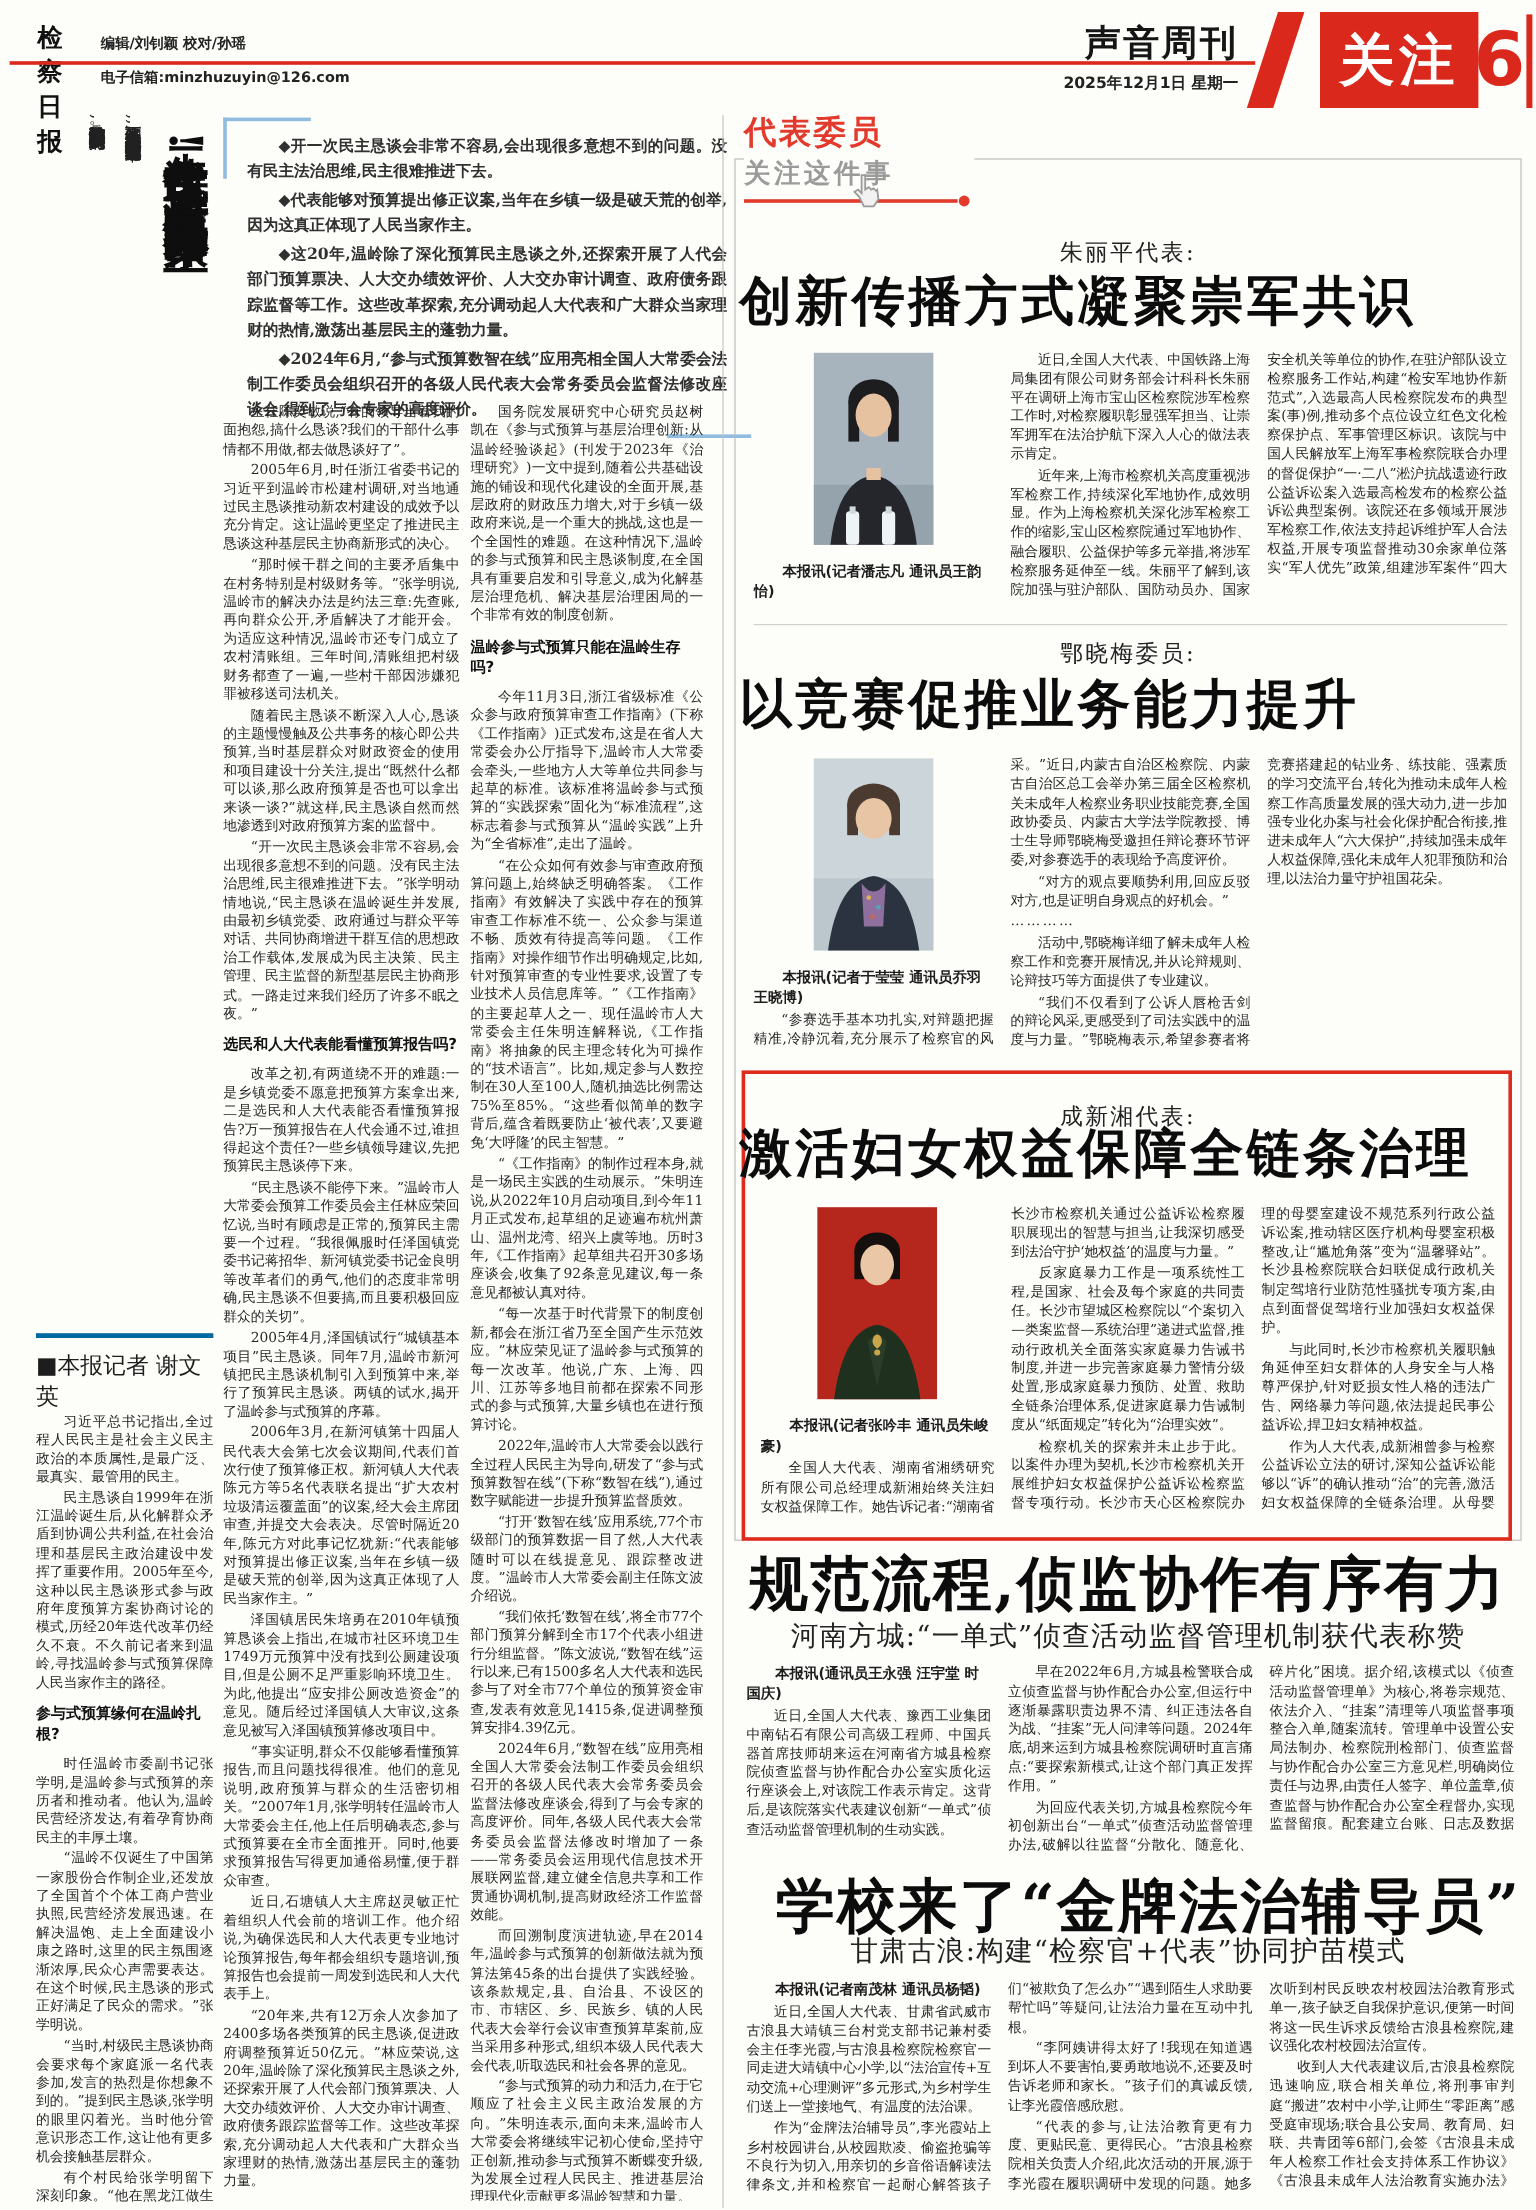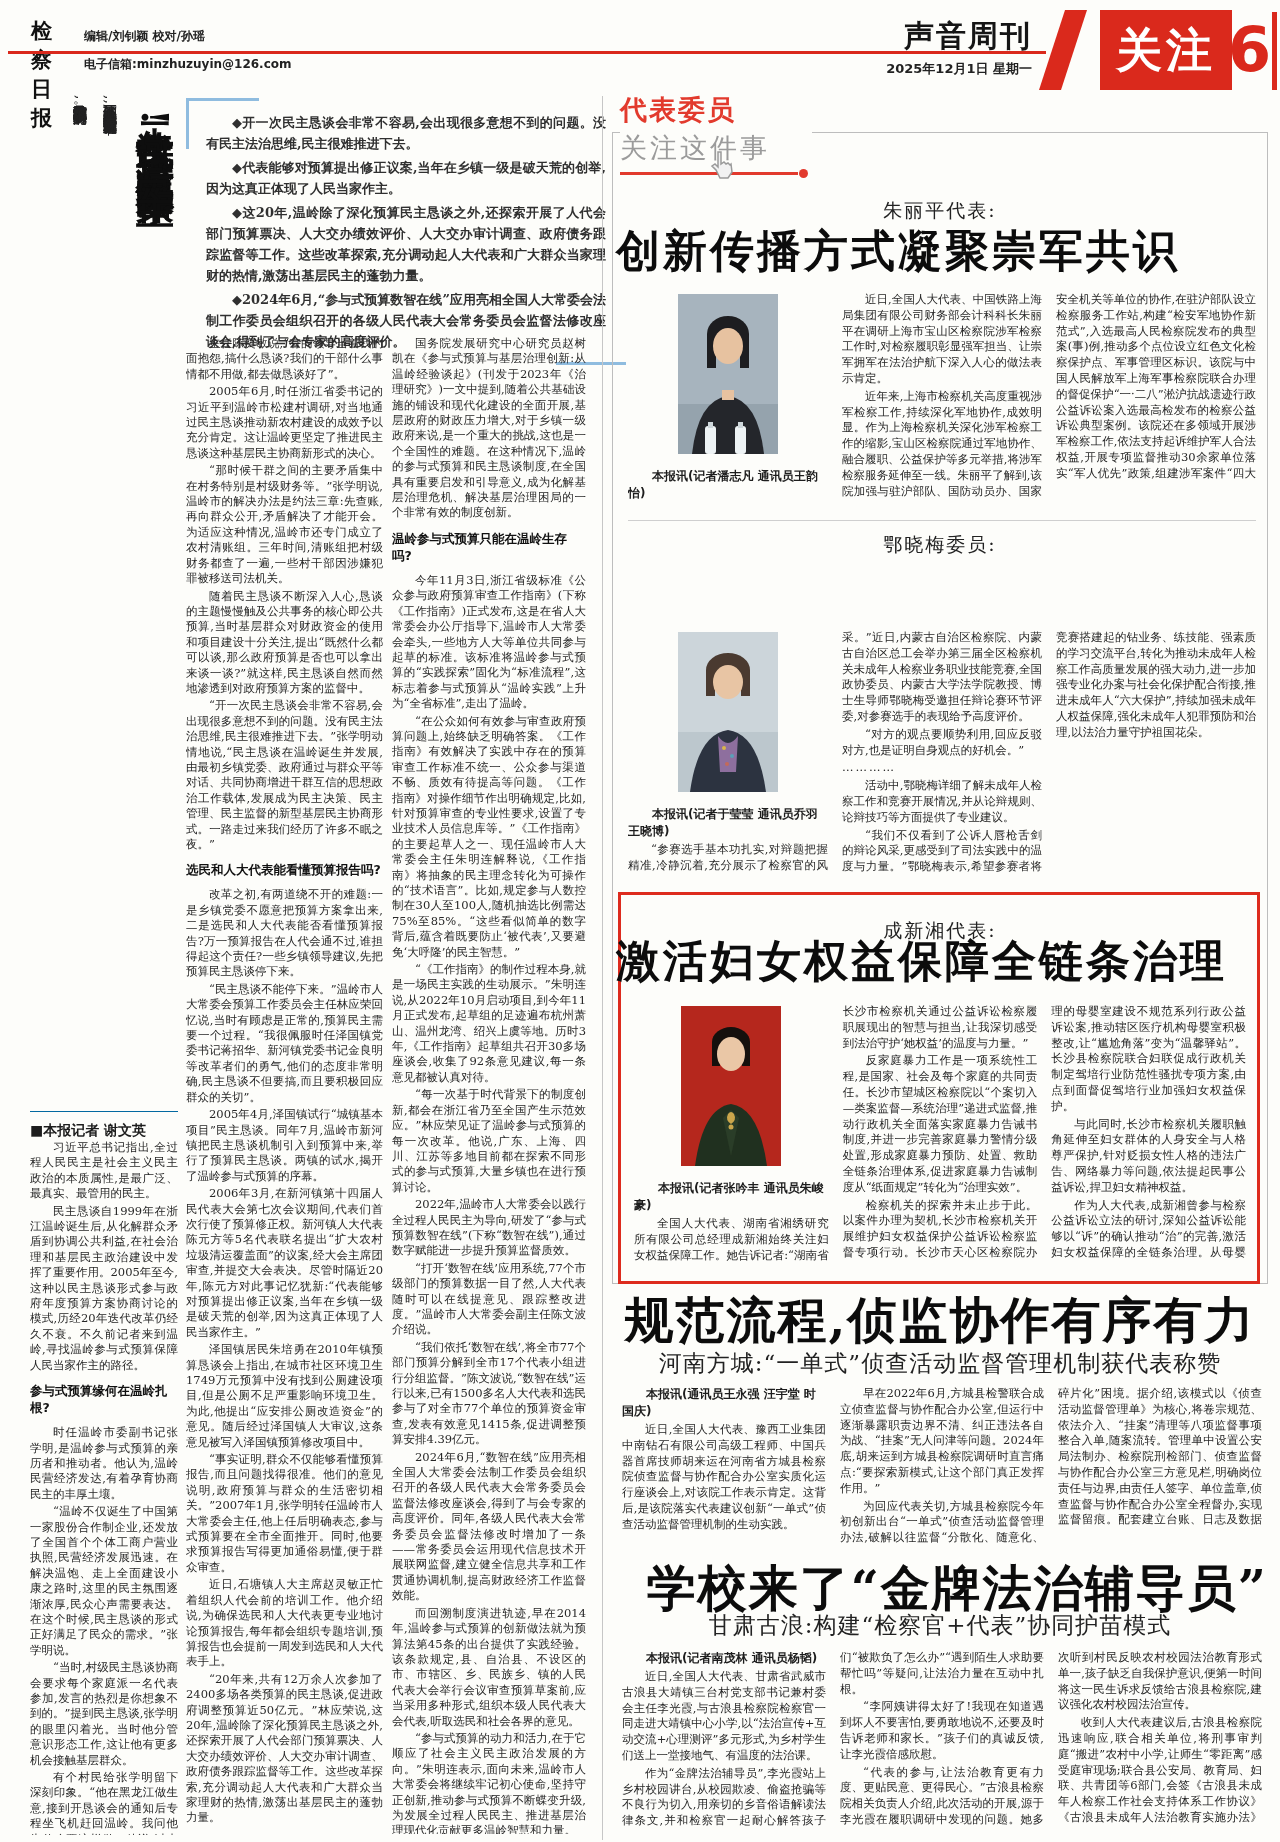--- a/index.html
+++ b/index.html
@@ -18,36 +18,36 @@
   .slash{position:absolute;left:1052px;top:10px;width:22px;height:80px;background:#da291c;transform:skewX(-18deg);}
   .sec-box{position:absolute;left:1100px;top:10px;width:132px;height:80px;background:#da291c;color:#fff;
            font-family:"DejaVu Sans",sans-serif;font-weight:800;font-size:46px;text-align:center;line-height:80px;letter-spacing:4px;}
   .pageno{position:absolute;left:1228px;top:8px;font-family:"DejaVu Sans",sans-serif;font-size:62px;font-weight:800;color:#da291c;line-height:84px;}
   .edge-bar{position:absolute;left:1272px;top:12px;width:5px;height:78px;background:#da291c;}
   
   .lead-left{position:absolute;left:30px;top:95px;width:148px;height:1740px;overflow:hidden;}
   .vhead{writing-mode:vertical-rl;height:1000px;width:148px;}
   .vtitle{font-size:38px;font-weight:800;line-height:1.2;letter-spacing:2px;color:#0e0e0e;margin-block-end:10px;}
   .vdeck{font-size:14px;line-height:1.85;font-weight:500;color:#222;margin-block-end:4px;}
-  .reporter{margin-top:16px;border-top:1px solid #0369a1;padding-top:10px;font-size:14px;font-weight:700;
+  .reporter{margin-top:16px;border-top:4px solid #0369a1;padding-top:10px;font-size:19px;font-weight:400;
             font-family:"DejaVu Sans",sans-serif;}
   .bodytext p, .bodytext .para{font-size:11.5px;line-height:15.4px;text-align:justify;text-indent:2em;margin:0 0 2px;color:#262626;}
   .colsub{font-family:"DejaVu Sans",sans-serif;font-weight:700;font-size:12.5px;margin:10px 0 8px;color:#111;}
   .lead-col{position:absolute;overflow:hidden;}
   
   .hl{position:absolute;left:186px;top:98px;width:400px;padding:14px 14px 6px 20px;}
   .hl:before{content:"";position:absolute;left:0;top:0;width:70px;height:48px;border-left:3px solid #8fbcdf;border-top:3px solid #8fbcdf;}
   .hl:after{content:"";position:absolute;right:-6px;bottom:-4px;width:70px;height:10px;border-bottom:3px solid #8fbcdf;}
   .hl .para{font-size:13px;font-weight:600;line-height:21px;text-align:justify;text-indent:2em;margin:0 0 3px;color:#303030;}
   .divider-v{position:absolute;left:602px;top:96px;width:1px;height:1744px;background:#c6c6c6;}
   
   .frame{position:absolute;left:612px;top:132px;width:654px;height:1150px;border:1px solid #bdbdbd;}
   .badge{position:absolute;left:620px;top:92px;background:#fdfdfa;padding:0 14px 6px 0;z-index:3;}
   .badge-t1{font-family:"DejaVu Sans",sans-serif;font-weight:800;font-size:27px;color:#e23a2d;letter-spacing:2px;}
-  .badge-t2{font-family:"DejaVu Sans",sans-serif;font-weight:400;font-size:27px;color:#9b9b9b;letter-spacing:3px;margin-top:2px;}
+  .badge-t2{font-family:"DejaVu Sans",sans-serif;font-weight:700;font-size:22px;color:#9b9b9b;letter-spacing:3px;margin-top:2px;}
   .badge-ul{position:relative;width:178px;height:3px;background:#e23a2d;margin-top:6px;}
   .badge-ul:after{content:"";position:absolute;right:-10px;top:-3px;width:9px;height:9px;border-radius:50%;background:#e23a2d;}
   .hand{position:absolute;left:88px;top:-22px;}
   .r-kicker{position:absolute;left:620px;width:640px;text-align:center;font-size:19px;letter-spacing:2px;color:#222;}
   .r-headline{position:absolute;left:616px;width:648px;text-align:left;font-size:44px;font-weight:800;letter-spacing:3px;color:#0c0c0c;white-space:nowrap;}
   .flow{position:absolute;column-gap:14px;column-fill:auto;overflow:hidden;}
   .flow .para{font-size:11.5px;line-height:15.8px;text-align:justify;text-indent:2em;margin:0 0 2px;color:#262626;}
   .cols3{column-count:3;}
   .photo{width:100%;height:168px;margin-bottom:8px;}
   .photo svg{display:block;width:100px;height:164px;margin:0 auto;}
@@ -172,20 +172,21 @@
         <rect x="60" y="128" width="5" height="6" fill="#cfd8dc"></rect>
       </svg>
     </div>
     <p class="byline">本报讯(记者潘志凡 通讯员王韵怡)</p>
   <p class="para">近日,全国人大代表、中国铁路上海局集团有限公司财务部会计科科长朱丽平在调研上海市宝山区检察院涉军检察工作时,对检察履职彰显强军担当、让崇军拥军在法治护航下深入人心的做法表示肯定。</p>
       <p class="para">近年来,上海市检察机关高度重视涉军检察工作,持续深化军地协作,成效明显。作为上海检察机关深化涉军检察工作的缩影,宝山区检察院通过军地协作、融合履职、公益保护等多元举措,将涉军检察服务延伸至一线。朱丽平了解到,该院加强与驻沪部队、国防动员办、国家安全机关等单位的协作,在驻沪部队设立检察服务工作站,构建“检安军地协作新范式”,入选最高人民检察院发布的典型案(事)例,推动多个点位设立红色文化检察保护点、军事管理区标识。该院与中国人民解放军上海军事检察院联合办理的督促保护“一·二八”淞沪抗战遗迹行政公益诉讼案入选最高检发布的检察公益诉讼典型案例。该院还在多领域开展涉军检察工作,依法支持起诉维护军人合法权益,开展专项监督推动30余家单位落实“军人优先”政策,组建涉军案件“四大检察”融合履职,协作办理相关案件42件。</p>
     </div>
   <div class="divider-h" style="top:520px;"></div>
 
   <div class="r-kicker" style="top:532px;">鄂晓梅委员:</div>
+  <div class="r-headline" style="top:558px;">以竞赛促推业务能力提升</div>
   <div class="flow cols3" style="left:628px;top:630px;width:628px;height:254px;">
     <div class="photo">
       <svg viewBox="0 0 100 160">
         <rect width="100" height="160" fill="#ccd5da"></rect>
         <rect y="100" width="100" height="60" fill="#bcc7cd"></rect>
         <ellipse cx="50" cy="38" rx="22" ry="17" fill="#4a3a30"></ellipse>
         <rect x="28" y="38" width="9" height="26" fill="#4a3a30"></rect>
         <rect x="63" y="38" width="9" height="26" fill="#4a3a30"></rect>
         <ellipse cx="50" cy="50" rx="15" ry="17" fill="#e8c5a4"></ellipse>
         <path d="M12 160 Q20 102 50 98 Q80 102 88 160 Z" fill="#2c3340"></path>

